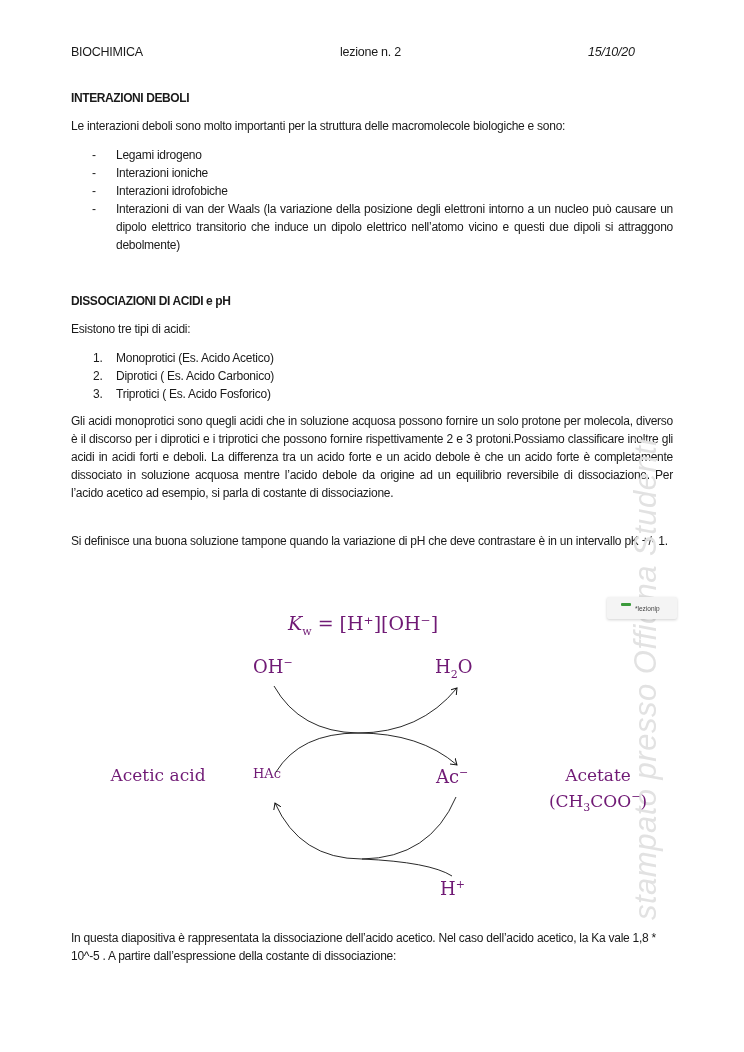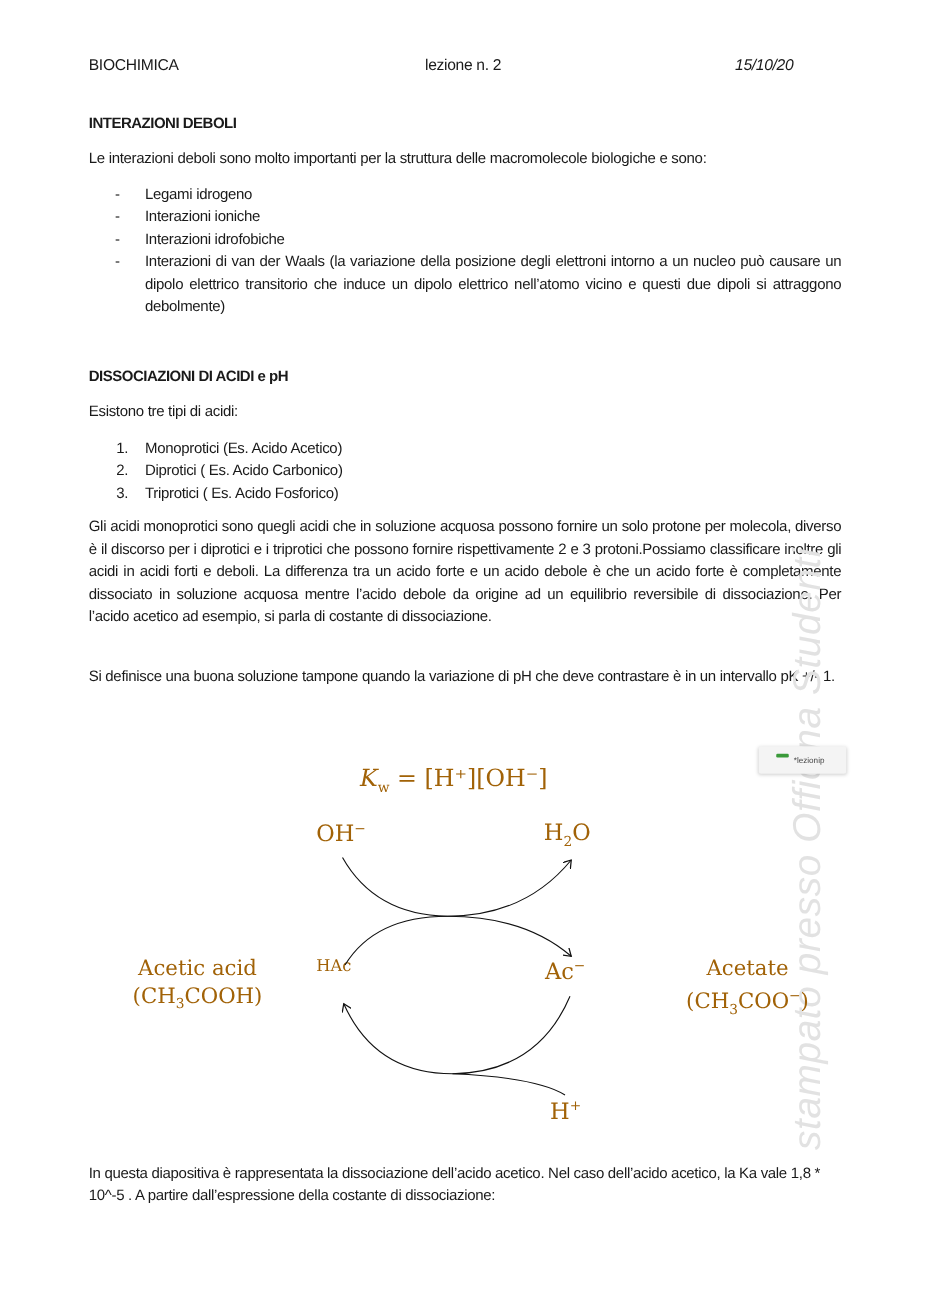--- a/index.html
+++ b/index.html
@@ -7,21 +7,21 @@
          font-family: "Liberation Sans", sans-serif; color: #1a1a1a; }
   .abs { position: absolute; }
   .txt { font-family: "Liberation Sans Narrow", "Liberation Sans", sans-serif; font-size: 12px; letter-spacing: -0.25px; }
   .hdr { top: 45px; font-size: 12.5px; }
   .h { font-weight: bold; font-size: 12px; letter-spacing: -0.4px; text-align: center; }
   .p { left: 71px; width: 602px; line-height: 18px; }
   .just { text-align: justify; text-align-last: left; }
   .li { position: absolute; left: 71px; width: 602px; line-height: 18px; }
   .li .m { position: absolute; left: 21px; }
   .li .t { position: absolute; left: 45px; width: 557px; text-align: justify; text-align-last: left; }
-  .serif { font-family: "DejaVu Serif", "Liberation Serif", serif; color: #a16207; }
+  .serif { font-family: "DejaVu Serif", "Liberation Serif", serif; color: #701a75; }
   .watermark { position: absolute; left: 628px; top: 920px; transform-origin: left top; transform: rotate(-90deg);
                font-size: 31px; font-style: italic; color: #e2e2e2; white-space: nowrap; letter-spacing: 0.5px; }
   .popup { position: absolute; left: 607px; top: 597px; width: 70px; height: 22px; background: #f4f4f4;
            box-shadow: 0 1px 3px rgba(0,0,0,0.18); border-radius: 2px; }
   .popup .bar { position: absolute; left: 14px; top: 6px; width: 10px; height: 3px; background: #3a9a3a; border-radius: 1px; }
   .popup .lbl { position: absolute; left: 28px; top: 8px; font-size: 6.5px; color: #444; }
 </style>
 </head>
 <body>
 
@@ -95,21 +95,20 @@
   <div class="abs serif" style="left:436px; top:766px; font-size:18px;">
     <span>Ac</span><sup style="font-size:11px;">−</sup>
   </div>
 
   <div class="abs serif" style="left:440px; top:878px; font-size:18px;">
     <span>H</span><sup style="font-size:11px;">+</sup>
   </div>
 
   <div class="abs serif" style="left:88px; top:764px; width:140px; text-align:center; font-size:17px; line-height:22px;">
     <div>Acetic acid</div>
-    <div><span>(CH</span><sub style="font-size:11px;">3</sub><span>COOH)</span></div>
   </div>
 
   <div class="abs serif" style="left:528px; top:764px; width:140px; text-align:center; font-size:17px; line-height:22px;">
     <div>Acetate</div>
     <div><span>(CH</span><sub style="font-size:11px;">3</sub><span>COO</span><sup style="font-size:11px;">−</sup><span>)</span></div>
   </div>
 
   <svg class="abs" style="left:0; top:0;" width="744" height="1052">
     <defs>
       <marker id="ah" markerWidth="8" markerHeight="8" refX="6" refY="4" orient="auto" markerUnits="userSpaceOnUse">

